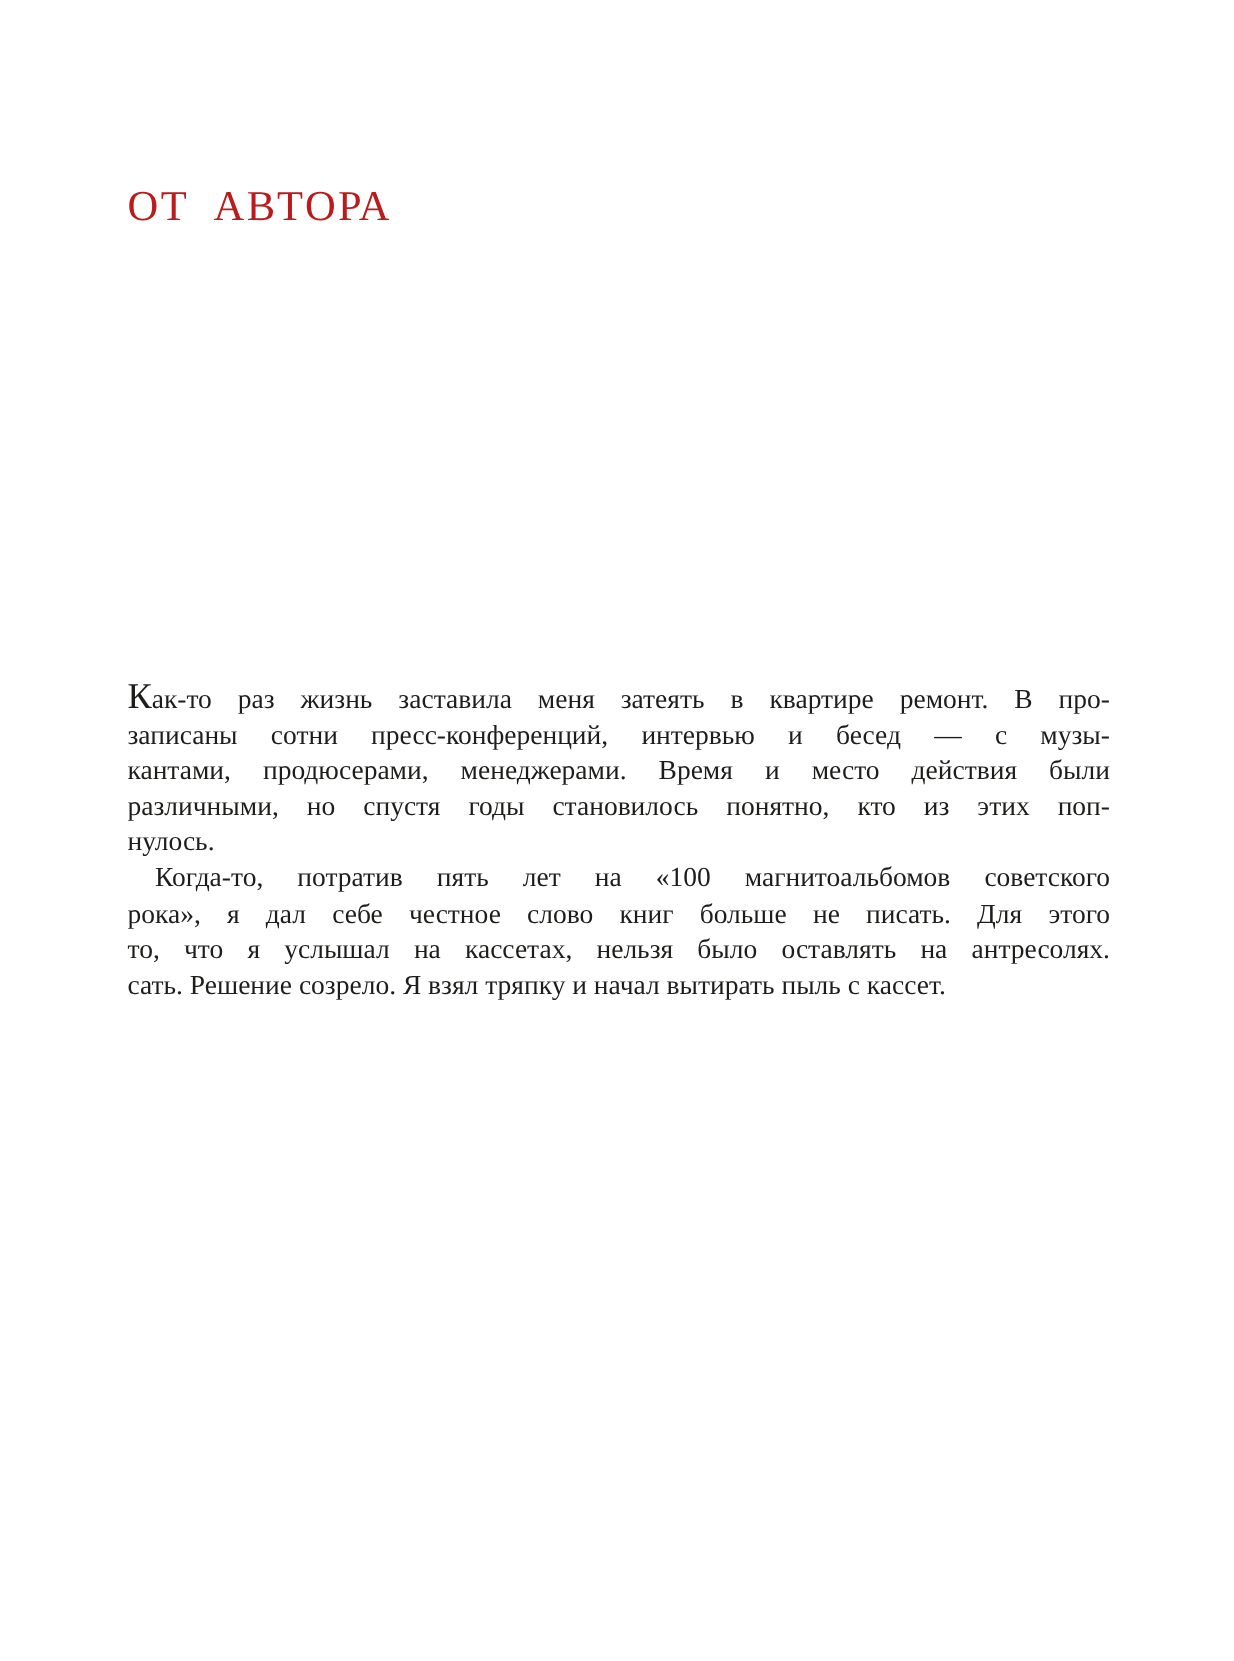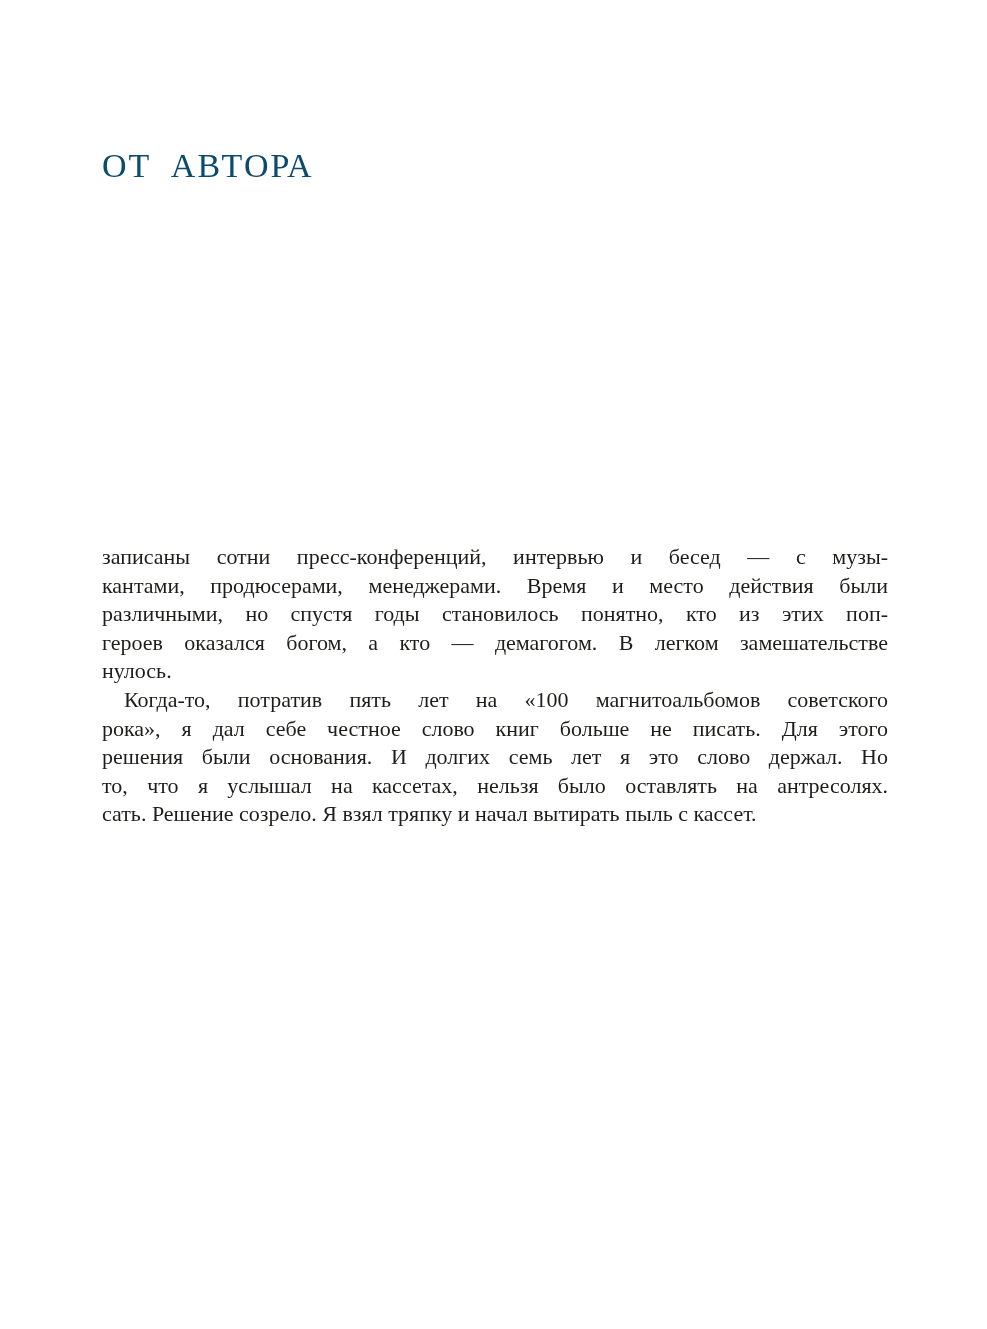--- a/index.html
+++ b/index.html
@@ -23,21 +23,21 @@
   .chapter-heading {
     position: absolute;
     left: 102px;
     top: 147px;
     margin: 0;
     font-size: 34px;
     font-weight: 500;
     line-height: 1.1;
     letter-spacing: 2px;
     word-spacing: 9px;
-    color: #0c4a6e;
+    color: #b91c1c;
     white-space: nowrap;
   }
   .body-text {
     position: absolute;
     left: 102px;
     top: 543px;
     width: 786px;
   }
   .line {
     font-size: 22px;
@@ -64,29 +64,28 @@
 </head>
 <body>
 
 <div class="page">
 
   <h1 class="chapter-heading">ОТ АВТОРА</h1>
 
   <div class="body-text">
 
     <div class="para">
+      <div class="line"><span class="drop-cap">К</span><span>ак-то раз жизнь заставила меня затеять в квартире ремонт. В про-</span></div>
       <div class="line">записаны сотни пресс-конференций, интервью и бесед — с музы-</div>
       <div class="line">кантами, продюсерами, менеджерами. Время и место действия были</div>
       <div class="line">различными, но спустя годы становилось понятно, кто из этих поп-</div>
-      <div class="line">героев оказался богом, а кто — демагогом. В легком замешательстве</div>
       <div class="line last">нулось.</div>
     </div>
 
     <div class="para">
       <div class="line indent">Когда-то, потратив пять лет на «100 магнитоальбомов советского</div>
       <div class="line">рока», я дал себе честное слово книг больше не писать. Для этого</div>
-      <div class="line">решения были основания. И долгих семь лет я это слово держал. Но</div>
       <div class="line">то, что я услышал на кассетах, нельзя было оставлять на антресолях.</div>
       <div class="line last">сать. Решение созрело. Я взял тряпку и начал вытирать пыль с кассет.</div>
     </div>
 
   </div>
 </div>
 
 </body></html>

